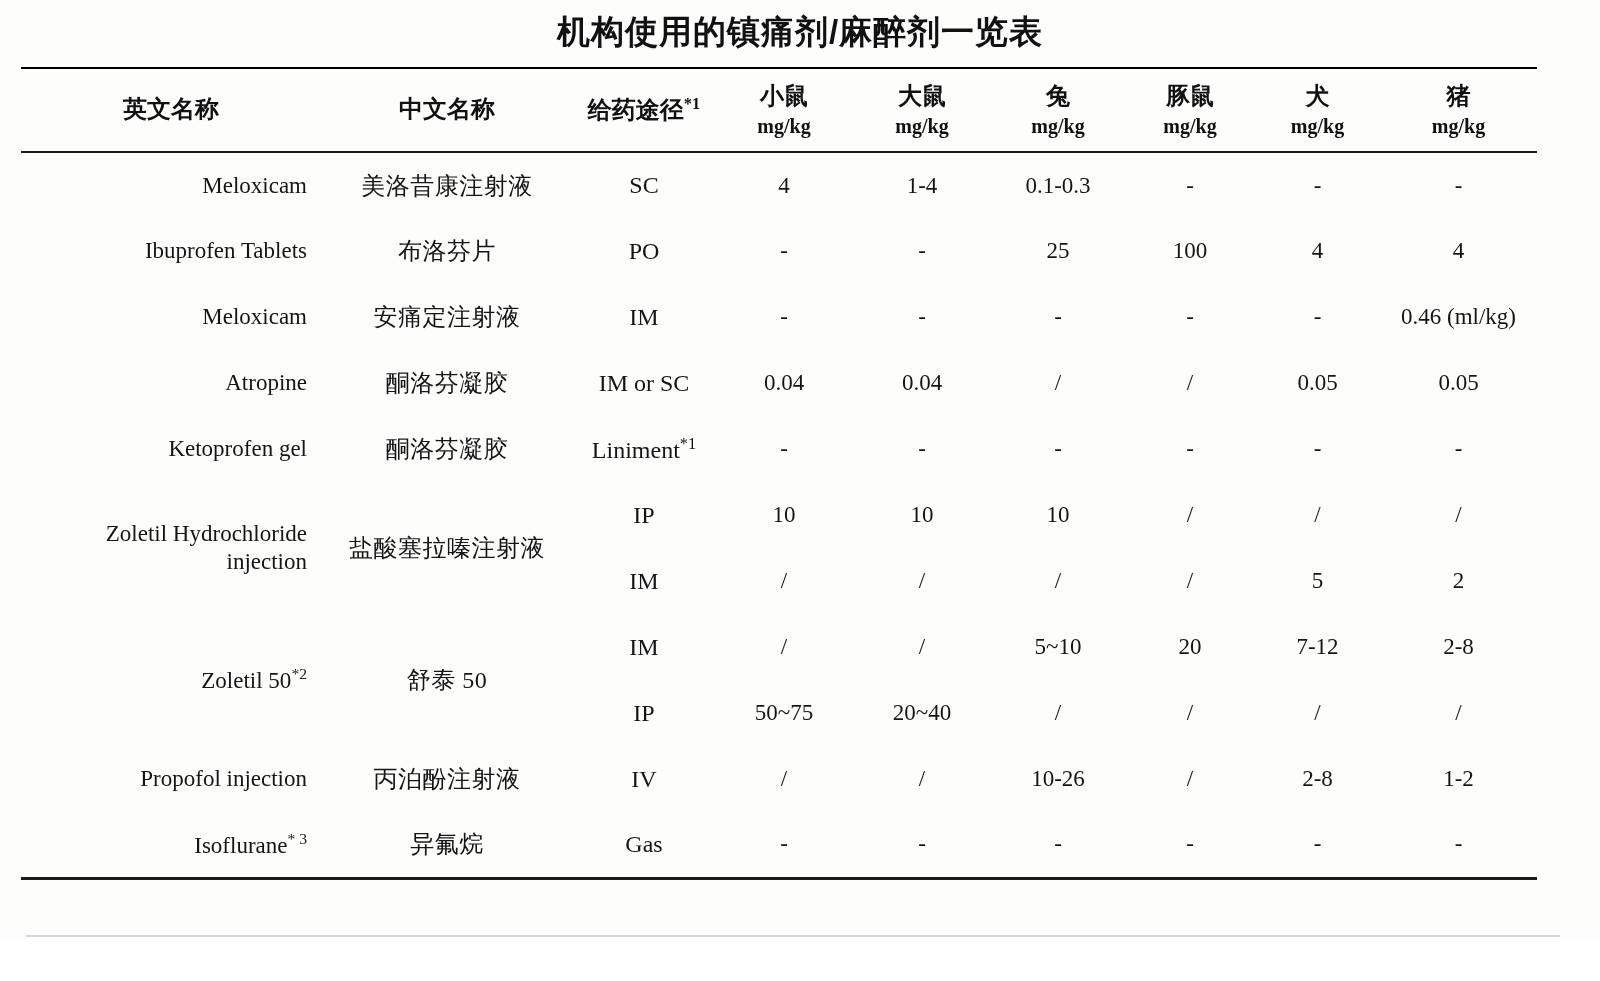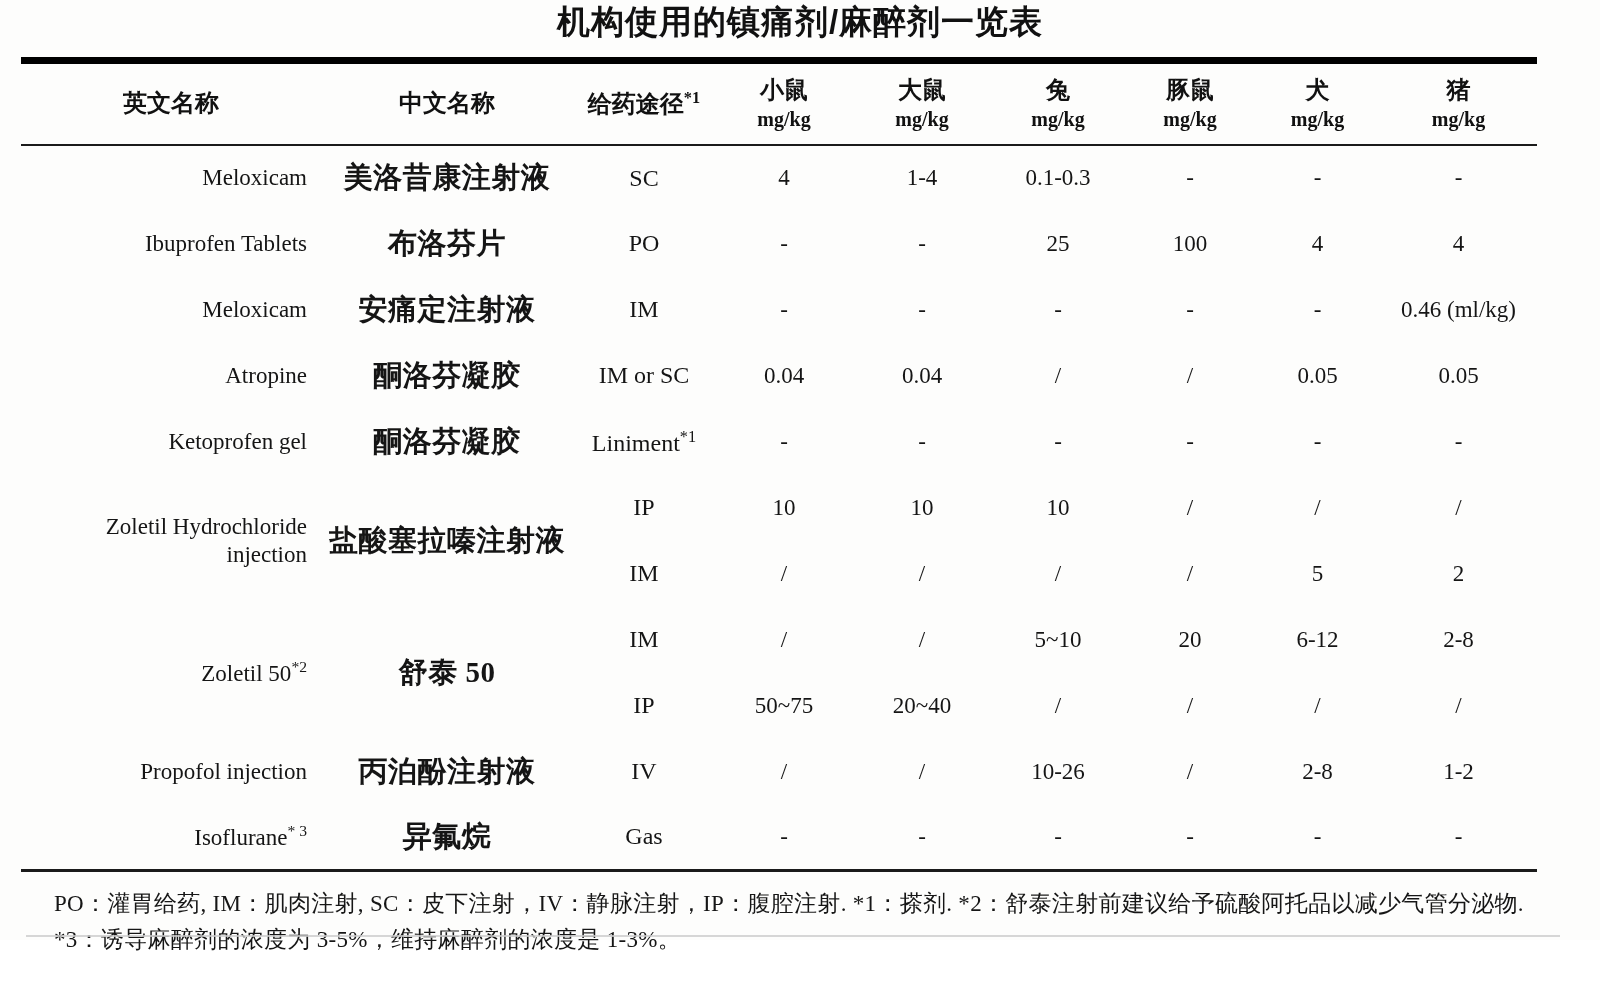--- a/index.html
+++ b/index.html
@@ -10,36 +10,37 @@
     font-family: "Liberation Serif", "DejaVu Serif", serif;
     color: #151515;
     position: relative;
     overflow: hidden;
   }
   .page {
     width: 1600px;
     height: 940px;
     background: #fdfdfc;
     position: relative;
+    padding-top: 10px;
   }
   .title {
     text-align: center;
     font-family: "Liberation Sans", "DejaVu Sans", sans-serif;
     font-weight: 700;
     font-size: 33px;
     letter-spacing: 1px;
     margin-bottom: 12px;
     color: #111;
   }
   table.drug-table {
     table-layout: fixed;
     border-collapse: collapse;
     width: 1516px;
     margin-left: 21px;
-    border-top: 7px solid #000000;
+    border-top: 2px solid #000000;
     border-bottom: 3px solid #1b1b1b;
   }
   thead tr { height: 84px; }
   thead th {
     font-size: 24px;
     font-weight: 700;
     text-align: center;
     vertical-align: middle;
     border-bottom: 2px solid #1b1b1b;
     line-height: 1.3;
@@ -47,21 +48,21 @@
   }
   thead th .h-unit { font-size: 20px; font-weight: 700; }
   tbody tr { height: 66px; }
   tbody td {
     text-align: center;
     vertical-align: middle;
     font-size: 23px;
     color: #151515;
   }
   td.cell-en { font-size: 23px; line-height: 1.2; padding: 0 14px; text-align: right; }
-  td.cell-cn { font-size: 29px; letter-spacing: 0.5px; font-weight: bold; }
+  td.cell-cn { font-size: 24px; letter-spacing: 0.5px; }
   td.cell-route { font-size: 24px; }
   sup { font-size: 0.68em; }
   .footnote {
     margin: 14px 0 0 54px;
     width: 1492px;
     font-size: 23px;
     line-height: 36px;
     color: #161616;
     letter-spacing: 0.3px;
   }
@@ -207,21 +208,21 @@
           <td class="cell-val">2</td>
         </tr>
         <tr>
           <td class="cell-en" rowspan="2">Zoletil 50<sup>*2</sup></td>
           <td class="cell-cn" rowspan="2">舒泰 50</td>
           <td class="cell-route">IM</td>
           <td class="cell-val">/</td>
           <td class="cell-val">/</td>
           <td class="cell-val">5~10</td>
           <td class="cell-val">20</td>
-          <td class="cell-val">6-12</td>
+          <td class="cell-val">7-12</td>
           <td class="cell-val">2-8</td>
         </tr>
         <tr>
           <td class="cell-route">IP</td>
           <td class="cell-val">50~75</td>
           <td class="cell-val">20~40</td>
           <td class="cell-val">/</td>
           <td class="cell-val">/</td>
           <td class="cell-val">/</td>
           <td class="cell-val">/</td>
@@ -244,16 +245,15 @@
           <td class="cell-val">-</td>
           <td class="cell-val">-</td>
           <td class="cell-val">-</td>
           <td class="cell-val">-</td>
           <td class="cell-val">-</td>
           <td class="cell-val">-</td>
         </tr>
       </tbody>
   </table>
 
-  <div class="footnote">PO：灌胃给药, IM：肌肉注射, SC：皮下注射，IV：静脉注射，IP：腹腔注射. *1：搽剂. *2：舒泰注射前建议给予硫酸阿托品以减少气管分泌物. *3：诱导麻醉剂的浓度为 3-5%，维持麻醉剂的浓度是 1-3%。</div>
 
   <div class="scan-edge"></div>
 </div>
 
 </body></html>

